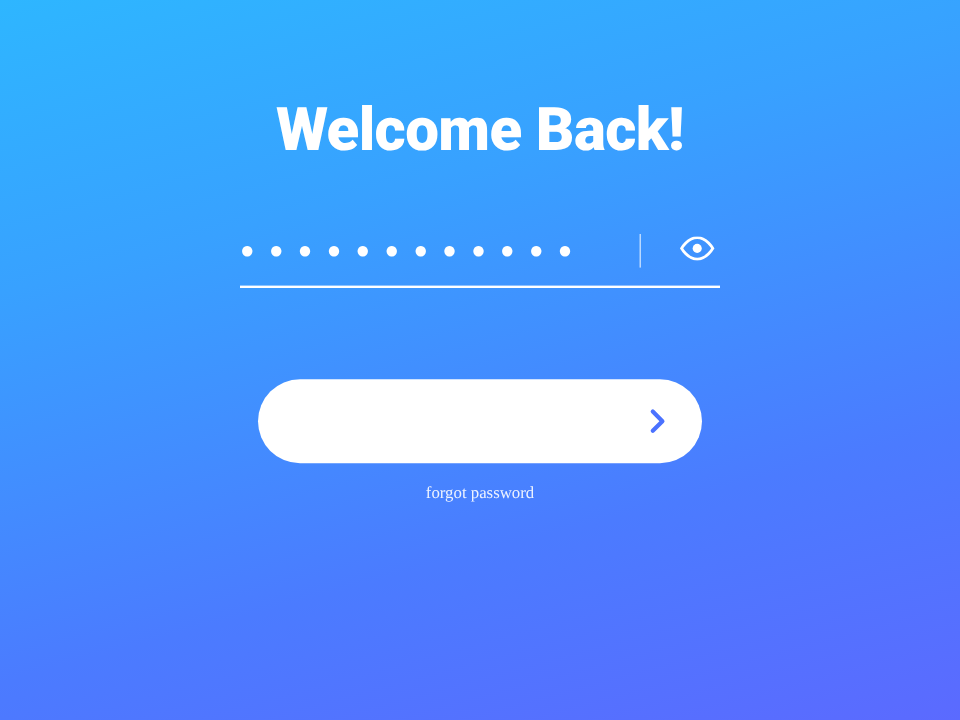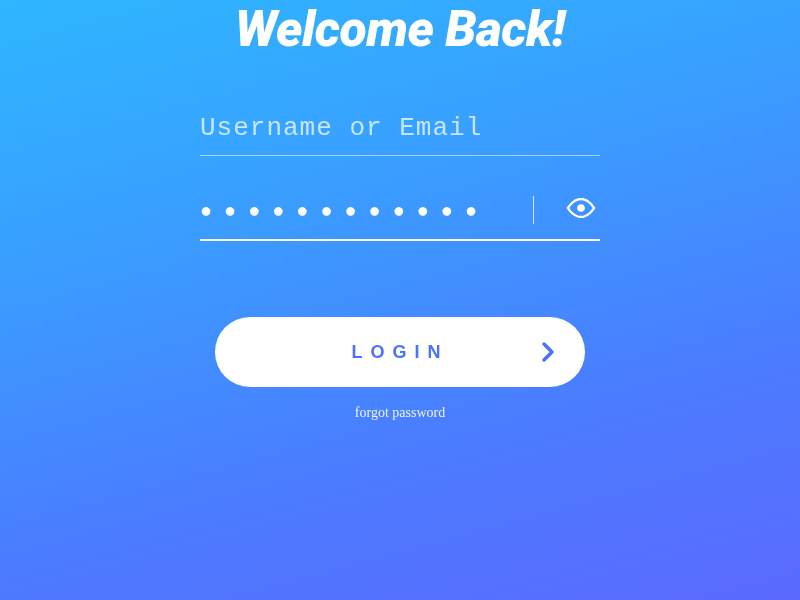--- a/index.html
+++ b/index.html
@@ -16,21 +16,21 @@
       flex-direction: column;
       align-items: center;
       font-family: -apple-system, BlinkMacSystemFont, "Segoe UI", Roboto, Helvetica, Arial, sans-serif;
       overflow: hidden;
     }
     
     .heading {
       color: #ffffff;
       font-size: 50px;
       font-weight: 900;
-      font-style: italic;
+      margin-top: 80px;
       letter-spacing: -0.5px;
     }
     
     .form-container {
       margin-top: 55px;
       width: 400px;
       display: flex;
       flex-direction: column;
     }
     
@@ -133,39 +133,35 @@
       font-family: Liberation Serif, serif;
     }
   </style>
 </head>
 <body>
 
 <h1 class="heading">Welcome Back!</h1>
 
 <div class="form-container">
 
-  <div class="input-row">
-    <input class="input-field" type="text" placeholder="Username or Email" style="">
-  </div>
 
   <div class="input-row password">
     <span class="password-dots">●●●●●●●●●●●●</span>
     <span class="caret"></span>
     <button class="eye-button">
       <span>
         <svg width="30" height="20" viewBox="0 0 30 20" fill="none">
           <path d="M15 1 C7 1 2 10 2 10 C2 10 7 19 15 19 C23 19 28 10 28 10 C28 10 23 1 15 1 Z" stroke="#ffffff" stroke-width="2.4" fill="none"></path>
           <circle cx="15" cy="10" r="3.8" fill="#ffffff"></circle>
         </svg>
       </span>
     </button>
   </div>
 
   <button class="login-button">
-    <span class="login-label">LOGIN</span>
     <span class="chevron">
       <svg width="14" height="22" viewBox="0 0 14 22" fill="none">
         <path d="M3 3 L11 11 L3 19" stroke="#4b72ff" stroke-width="3.5" stroke-linecap="round" stroke-linejoin="round" fill="none"></path>
       </svg>
     </span>
   </button>
 
   <a class="forgot-link">forgot password</a>
 
 </div>

